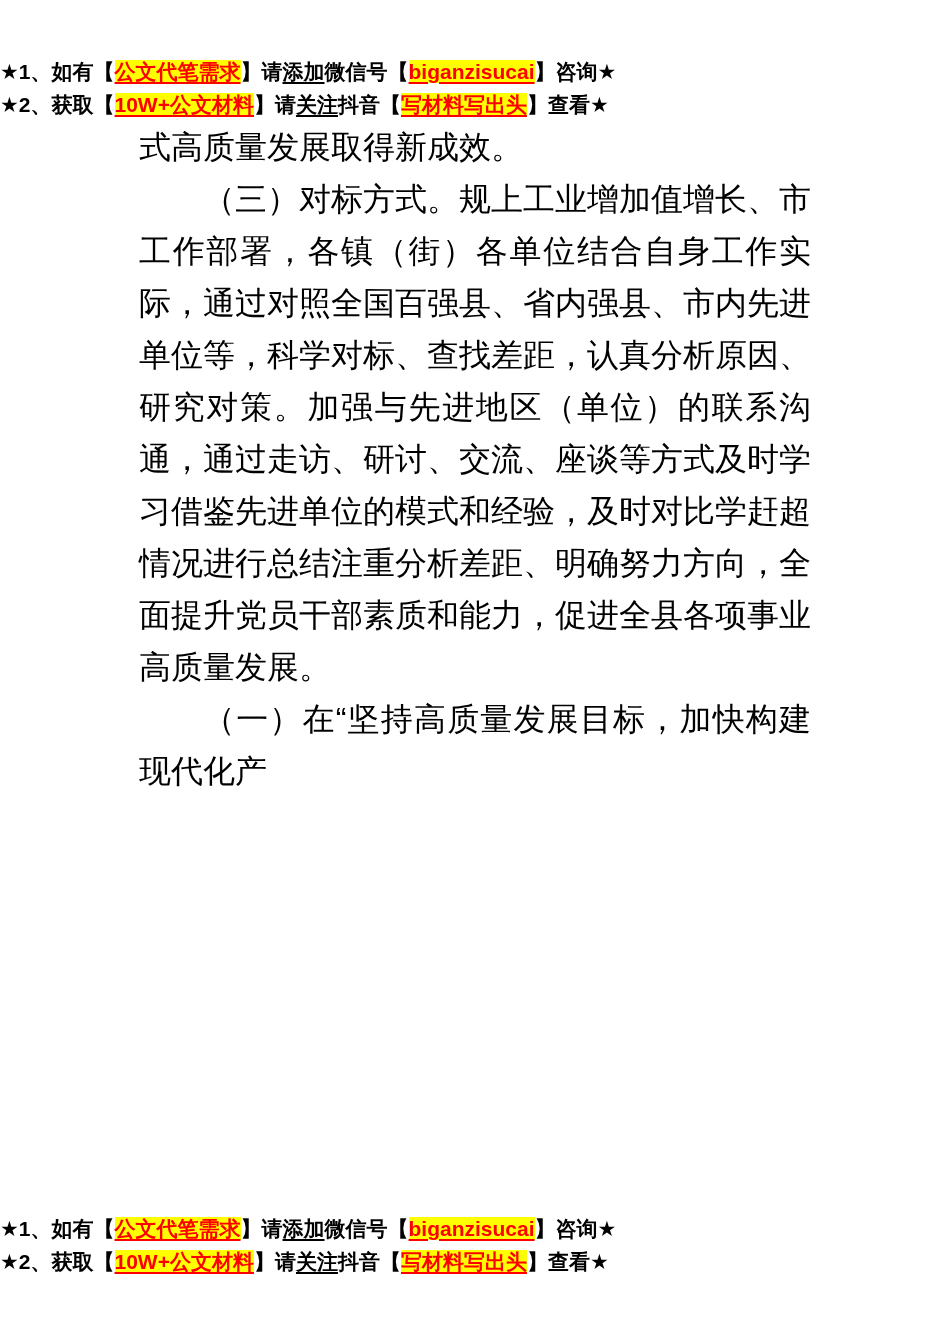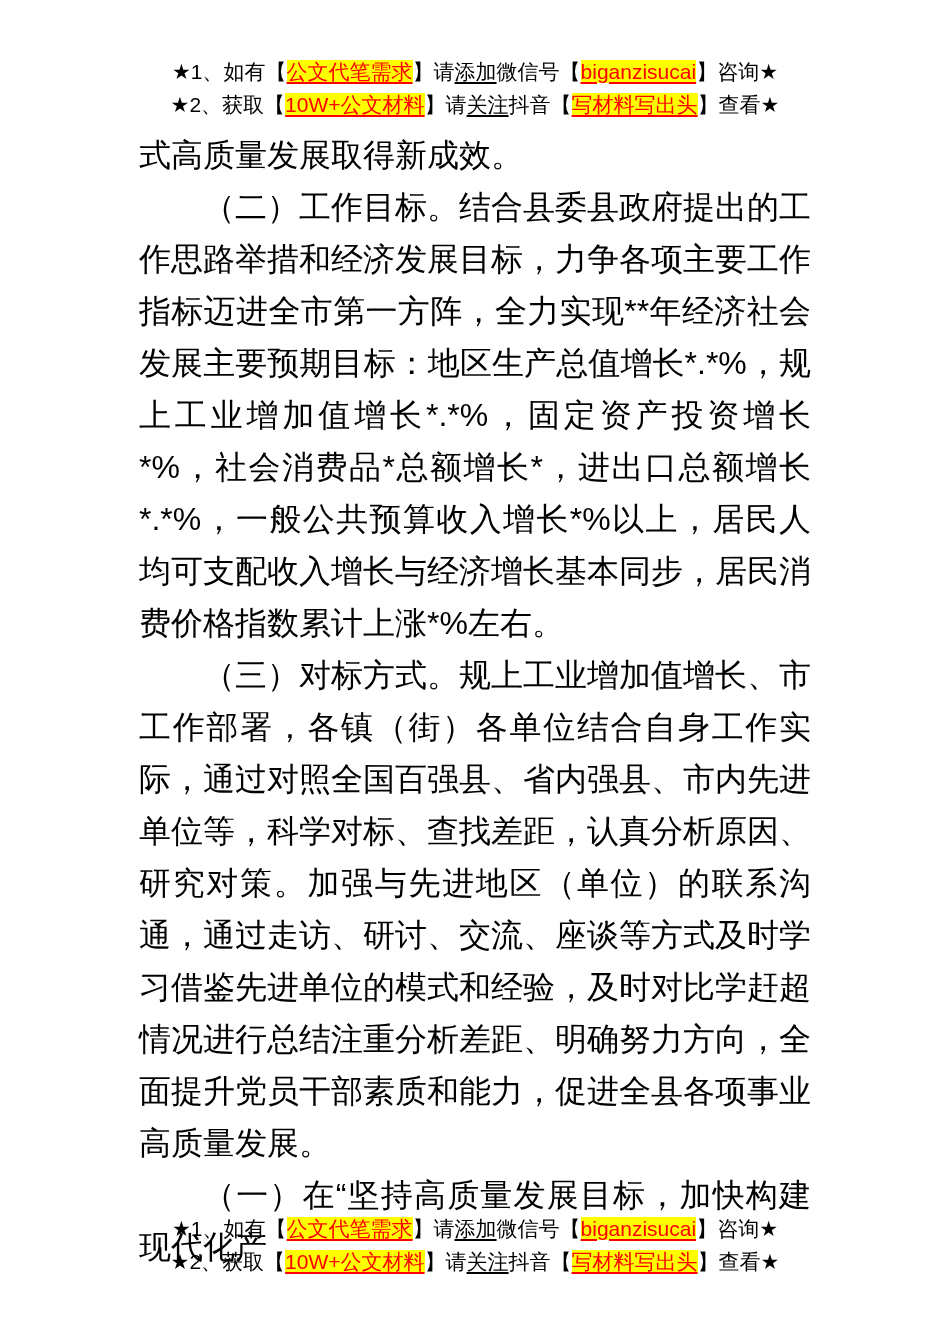--- a/index.html
+++ b/index.html
@@ -12,24 +12,24 @@
     width: 950px;
     height: 1344px;
     background: #ffffff;
     overflow: hidden;
     font-family: "Liberation Sans", "DejaVu Sans", sans-serif;
     color: #000000;
   }
   
   .notice {
     width: 100%;
-    text-align: center;
+    text-align: left;
     font-size: 21px;
     line-height: 33px;
-    font-weight: 400;
+    font-weight: 700;
     color: #000000;
     white-space: nowrap;
   }
   .notice-top { padding-top: 55px; }
   .notice-bottom {
     position: absolute;
     left: 0;
     top: 1212px;
   }
   .hl {
@@ -40,21 +40,21 @@
     text-underline-offset: 3px;
   }
   .ub {
     text-decoration: underline;
     text-decoration-color: #000000;
     text-underline-offset: 3px;
   }
   
   .doc {
     width: 672px;
-    margin: 8px auto;
+    margin: 0 auto;
     font-size: 32px;
     line-height: 52px;
     text-align: justify;
     text-justify: inter-ideograph;
     letter-spacing: 0;
   }
   .doc p { margin: 0; padding: 0; }
   .p-indent { text-indent: 2em; }
   .gap-lg { margin-top: 53px; }
   .gap-md { margin-top: 44px; }
@@ -65,21 +65,20 @@
 
 <div class="page">
 
   <div class="notice notice-top">
     <div><span>★1、如有【</span><span class="hl">公文代笔需求</span><span>】请</span><span class="ub">添加</span><span>微信号【</span><span class="hl">biganzisucai</span><span>】咨询★</span></div>
     <div><span>★2、获取【</span><span class="hl">10W+公文材料</span><span>】请</span><span class="ub">关注</span><span>抖音【</span><span class="hl">写材料写出头</span><span>】查看★</span></div>
   </div>
 
   <div class="doc">
     <p>式高质量发展取得新成效。</p>
-    <p class="p-indent gap-lg">（二）工作目标。结合县委县政府提出的工作思路举措和经济发展目标，力争各项主要工作指标迈进全市第一方阵，全力实现**年经济社会发展主要预期目标：地区生产总值增长*.*%，规上工业增加值增长*.*%，固定资产投资增长*%，社会消费品*总额增长*，进出口总额增长*.*%，一般公共预算收入增长*%以上，居民人均可支配收入增长与经济增长基本同步，居民消费价格指数累计上涨*%左右。</p>
     <p class="p-indent gap-md">（三）对标方式。规上工业增加值增长、市工作部署，各镇（街）各单位结合自身工作实际，通过对照全国百强县、省内强县、市内先进单位等，科学对标、查找差距，认真分析原因、研究对策。加强与先进地区（单位）的联系沟通，通过走访、研讨、交流、座谈等方式及时学习借鉴先进单位的模式和经验，及时对比学赶超情况进行总结注重分析差距、明确努力方向，全面提升党员干部素质和能力，促进全县各项事业高质量发展。</p>
     <p class="p-indent gap-lg">（一）在“坚持高质量发展目标，加快构建现代化产</p>
   </div>
 
   <div class="notice notice-bottom">
     <div><span>★1、如有【</span><span class="hl">公文代笔需求</span><span>】请</span><span class="ub">添加</span><span>微信号【</span><span class="hl">biganzisucai</span><span>】咨询★</span></div>
     <div><span>★2、获取【</span><span class="hl">10W+公文材料</span><span>】请</span><span class="ub">关注</span><span>抖音【</span><span class="hl">写材料写出头</span><span>】查看★</span></div>
   </div>
 
 </div>

